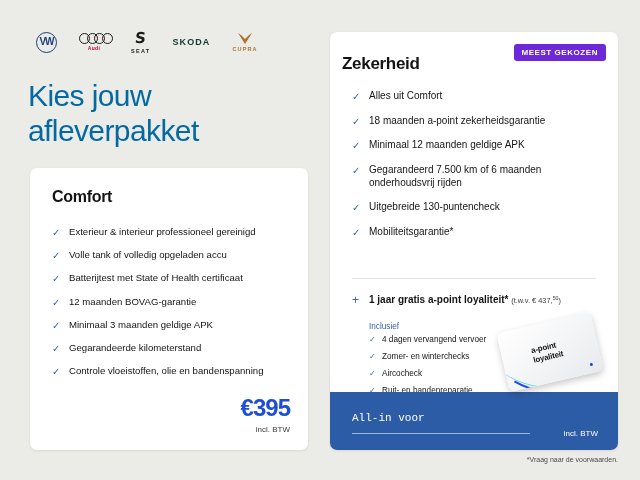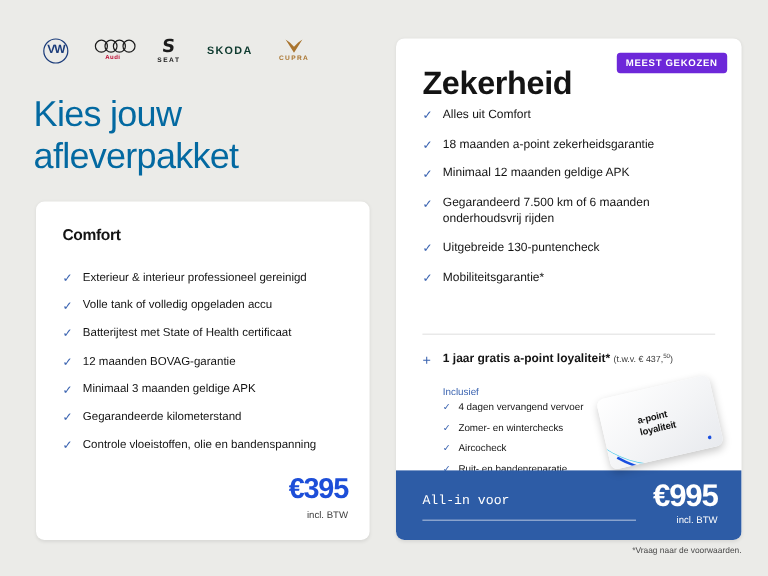--- a/index.html
+++ b/index.html
@@ -54,23 +54,23 @@
   }
 
   
   .card {
     position: absolute; background: #ffffff; border-radius: 7px;
     box-shadow: 0 1px 3px rgba(0,0,0,.08);
   }
   #card-comfort { left: 30px; top: 168px; width: 278px; height: 282px; }
   #card-zeker   { left: 330px; top: 32px;  width: 288px; height: 418px; overflow: hidden; }
 
-  .card-title { font-size: 13px; font-weight: 700; color: #141414; letter-spacing: -.3px; }
+  .card-title { font-size: 16px; font-weight: 700; color: #141414; letter-spacing: -.3px; }
   #card-comfort .card-title { position: absolute; left: 22px; top: 20px; }
-  #card-zeker   .card-title { position: absolute; left: 22px; top: 22px; font-size: 27px; }
+  #card-zeker   .card-title { position: absolute; left: 12px; top: 22px; font-size: 17px; }
 
   .badge {
     position: absolute; right: 12px; top: 12px;
     background: #6d28d9; color: #fff; font-size: 8px; font-weight: 700;
     letter-spacing: .55px; padding: 4px 8px 4px 8px; border-radius: 3px;
   }
 
   
   ul.feats { list-style: none; position: absolute; }
   ul.feats li {
@@ -282,21 +282,20 @@
     <ul class="sublist">
       <li><span class="tick">✓</span><span>4 dagen vervangend vervoer</span></li>
       <li><span class="tick">✓</span><span>Zomer- en winterchecks</span></li>
       <li><span class="tick">✓</span><span>Aircocheck</span></li>
       <li><span class="tick">✓</span><span>Ruit- en bandenreparatie</span></li>
     </ul>
 
     <div class="bluebar">
       <div class="label">All-in voor</div>
       <div class="rule"></div>
-      <div class="price">€995</div>
       <div class="vat">incl. BTW</div>
     </div>
   </div>
 
   <div class="loyalcard">
     <div class="swoosh"></div>
     <div class="swoosh2"></div>
     <div class="dot"></div>
     <div class="lc-text">
       <div>a-point</div>

